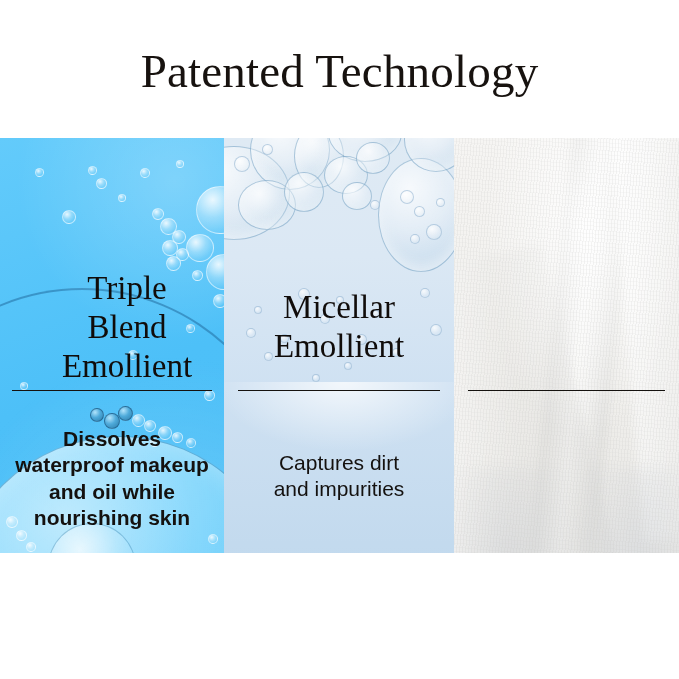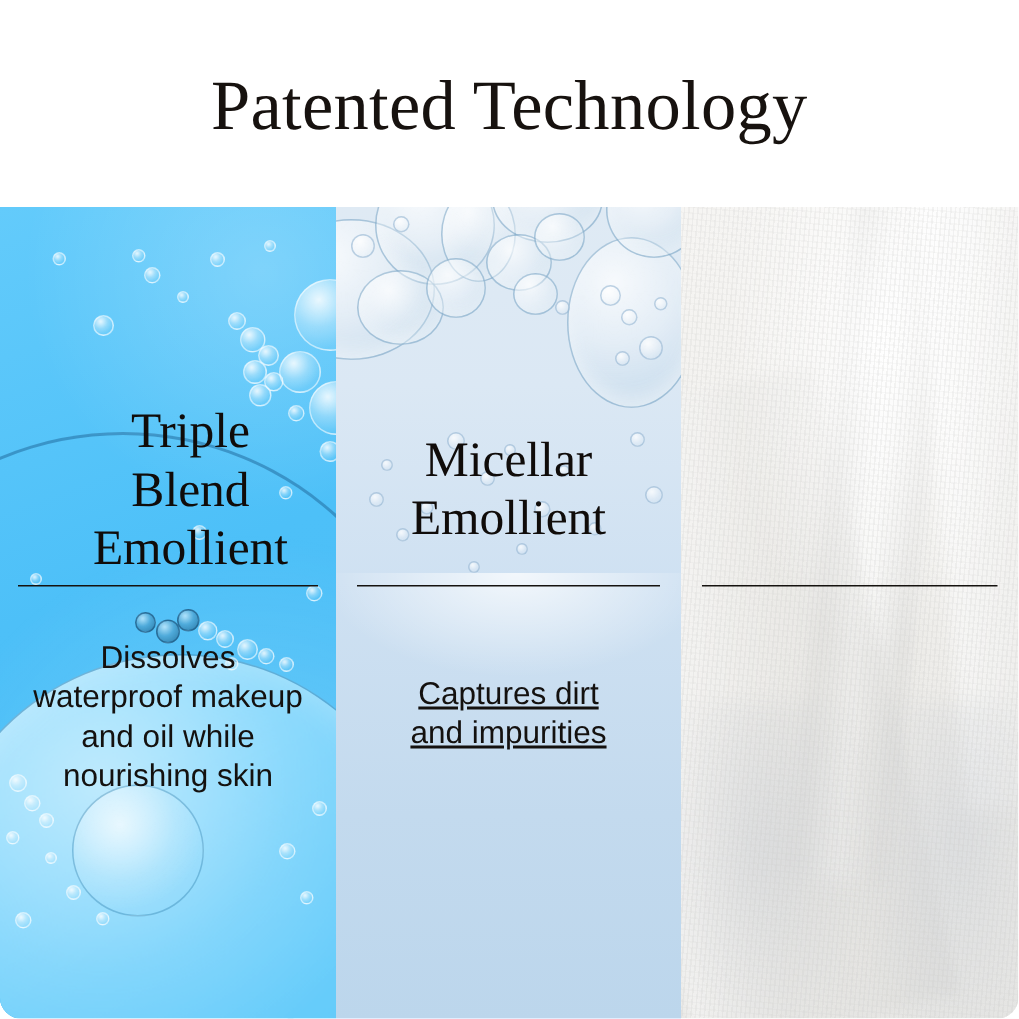--- a/index.html
+++ b/index.html
@@ -6,24 +6,23 @@
     margin: 0;
     padding: 0;
     background: #ffffff;
   }
   body {
     font-family: "Liberation Sans", sans-serif;
   }
   .page {
     position: relative;
     width: 679px;
-    height: 679px;
+    height: 553px;
     overflow: hidden;
     background: #ffffff;
-    border-radius: 14px;
   }
 
   
   .header {
     position: absolute;
     left: 0;
     top: 0;
     width: 679px;
     height: 138px;
     background: #ffffff;
@@ -107,22 +106,22 @@
     right: 0;
     font-family: "Liberation Sans", "DejaVu Sans", sans-serif;
     font-size: 21px;
     font-weight: 400;
     color: #14110f;
     line-height: 1.26;
     text-align: center;
     padding: 0 8px;
     box-sizing: border-box;
   }
-  .panel-1 .panel-body { top: 288px; }
-  .panel-2 .panel-body { top: 312px; text-decoration: underline; }
+  .panel-1 .panel-body { top: 288px; font-weight: bold; }
+  .panel-2 .panel-body { top: 312px; }
   .panel-3 .panel-body { top: 300px; }
 
   
   .p1-base {
     position: absolute;
     inset: 0;
     background:
       radial-gradient(circle at 78% 8%, rgba(255,255,255,0.22) 0%, rgba(255,255,255,0) 30%),
       linear-gradient(160deg, #63cbfb 0%, #4dc0f8 45%, #49bdf7 100%);
   }

